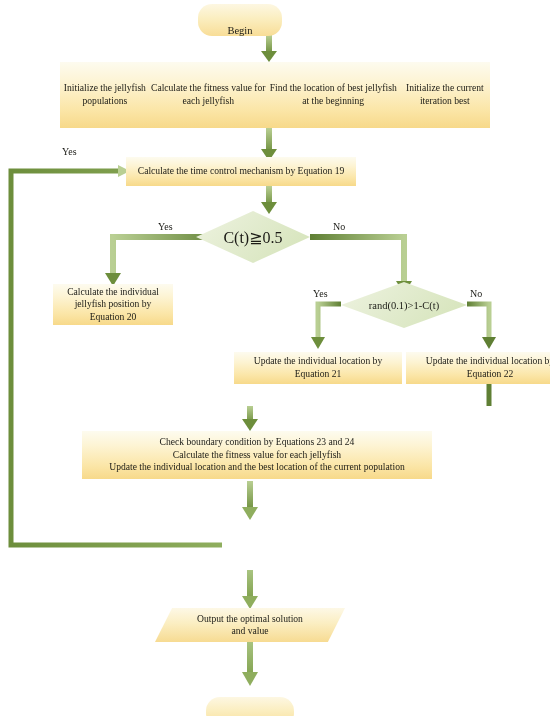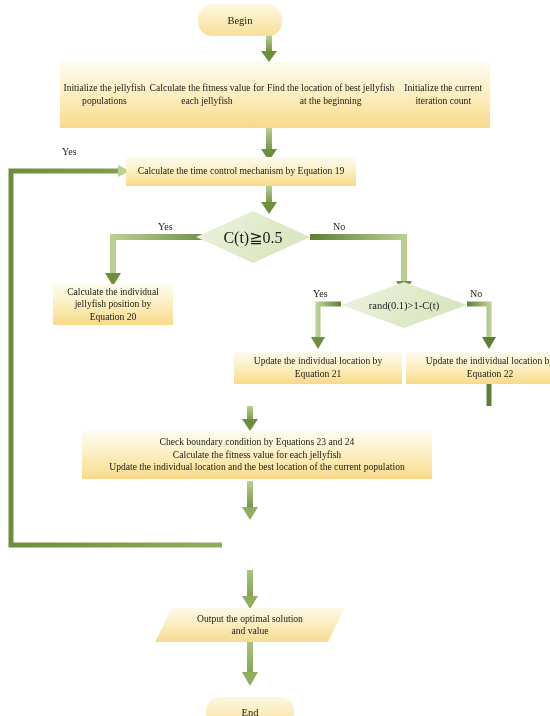--- a/index.html
+++ b/index.html
@@ -32,20 +32,21 @@
     color: #1b1b16;
     z-index: 3;
   }
   .proc-box {
     background: linear-gradient(to bottom, #fdfbef 0%, #fdf4d4 30%, #fbe6a8 72%, #f7d98a 100%);
     line-height: 1.32;
   }
   .term-box {
     background: linear-gradient(to bottom, #fdf7e2 0%, #fbeec0 45%, #f8dd97 100%);
     border-radius: 14px;
+    align-items: flex-end;
   }
   .io-box {
     background: transparent;
   }
   .io-shape {
     position: absolute;
     left: 0; top: 0;
     width: 100%; height: 100%;
     background: linear-gradient(to bottom, #fdf8e6 0%, #fbeec2 45%, #f7db92 100%);
     -webkit-clip-path: polygon(9% 0%, 100% 0%, 91% 100%, 0% 100%);
@@ -196,21 +197,21 @@
   </svg>
 
   <div class="node term-box fs-11" style="left:198px; top:4px; width:84px; height:32px;">
     <span>Begin</span>
   </div>
 
   <div class="node proc-box fs-10" style="left:60px; top:62px; width:430px; height:66px; flex-direction:row;">
     <span>Initialize the jellyfish populations</span>
     <span>Calculate the fitness value for each jellyfish</span>
     <span>Find the location of best jellyfish at the beginning</span>
-    <span>Initialize the current iteration count</span>
+    <span>Initialize the current iteration best</span>
   </div>
 
   <div class="node proc-box fs-10" style="left:126px; top:157px; width:230px; height:29px;">
     <span>Calculate the time control mechanism by Equation 19</span>
   </div>
 
   <div class="diamond-wrap" style="left:196px; top:211px; width:114px; height:52px;">
     <div class="diamond-shape"></div>
     <span class="diamond-text fs-12">C(t)≧0.5</span>
   </div>

